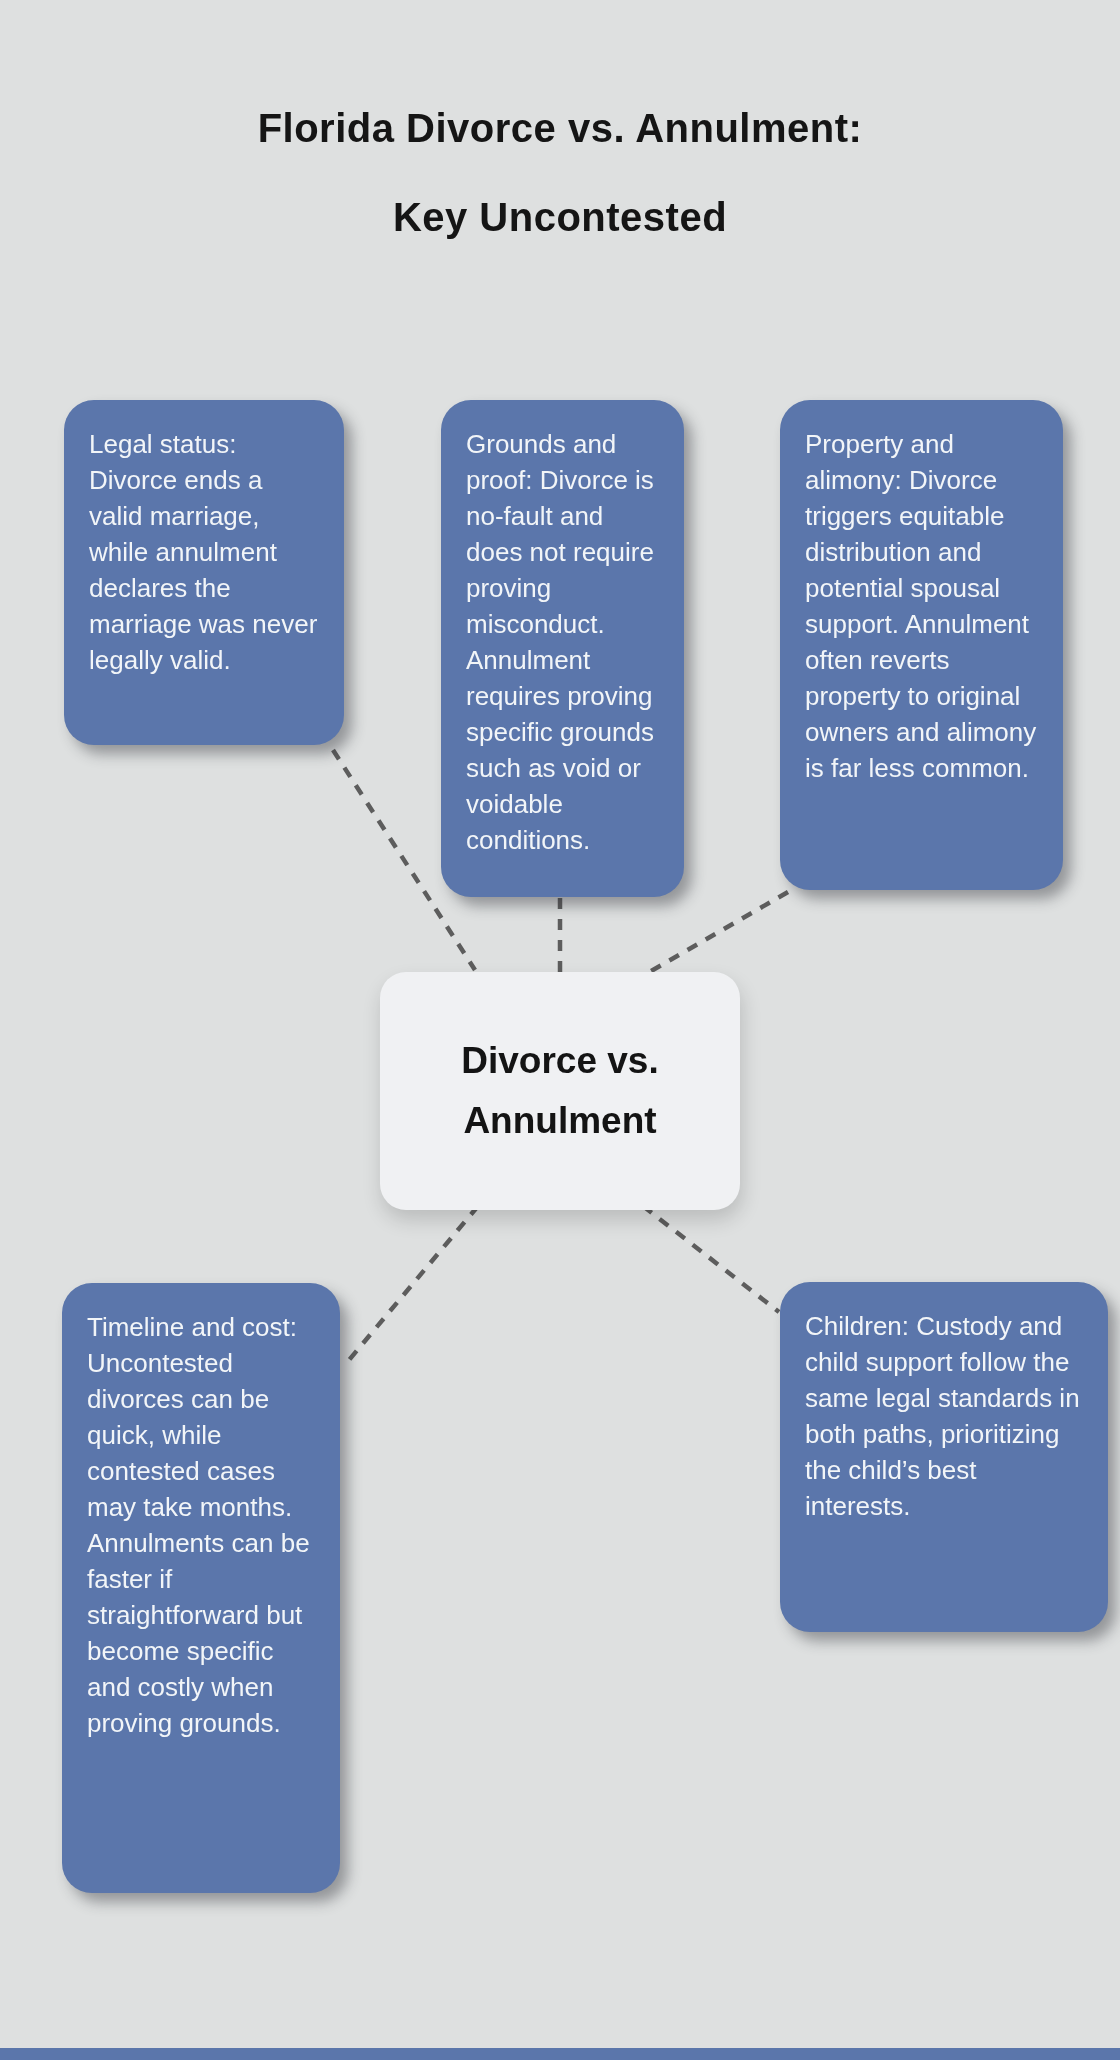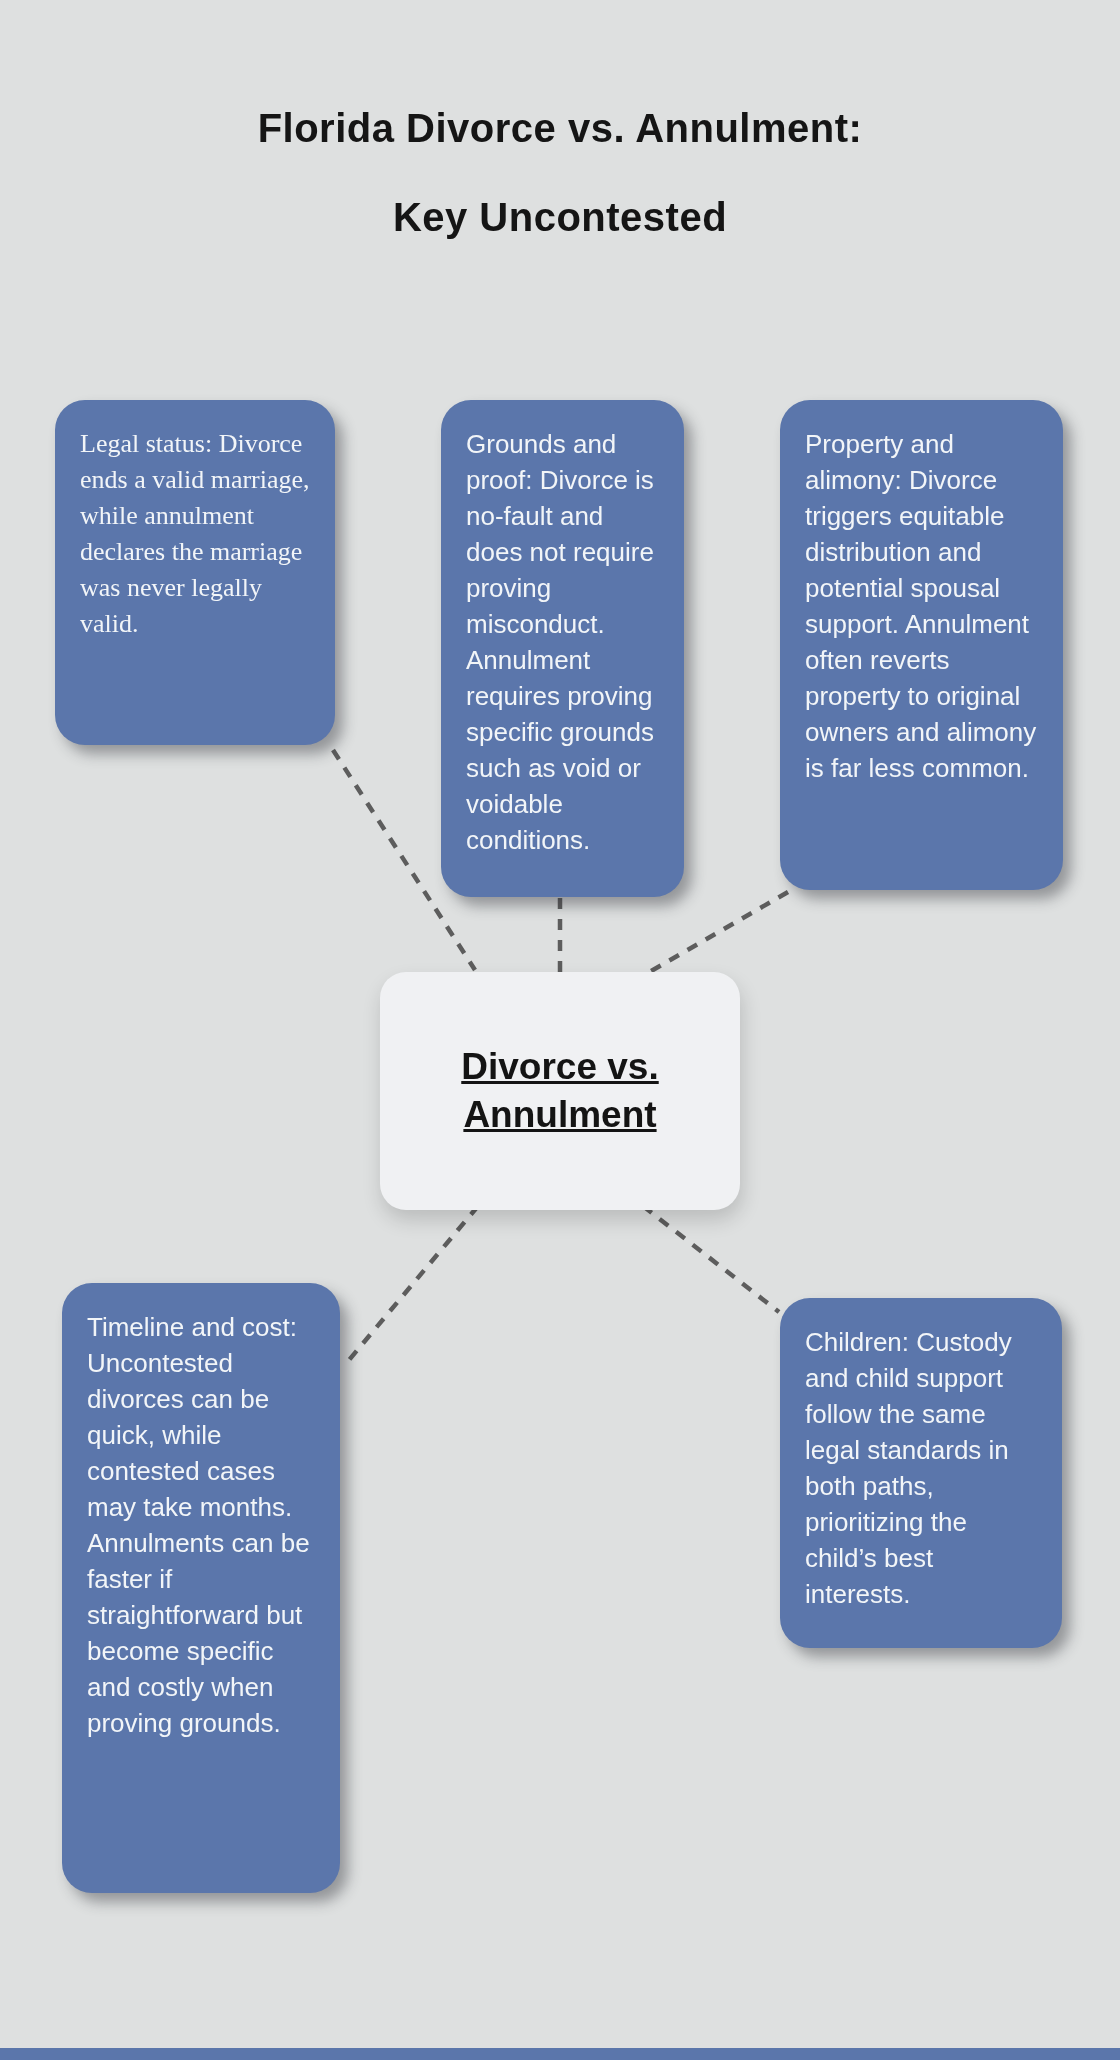--- a/index.html
+++ b/index.html
@@ -47,45 +47,44 @@
     color:var(--node_text);
     border-radius:30px;
     padding:26px 22px 24px 25px;
     box-shadow:8px 9px 14px rgba(45,48,55,0.42);
   }
   .node p{
     font-size:26px;
     line-height:36px;
     font-weight:400;
   }
-  .node-legal    {left:55px;  top:400px; width:280px; min-height:345px;font-family:Liberation Serif, serif;}
+  .node-legal    {left:64px;  top:400px; width:280px; min-height:345px;}
   .node-grounds  {left:421px; top:400px; width:243px; min-height:497px;margin-left:20px;}
   .node-property {left:780px; top:400px; width:283px; min-height:490px;}
   .node-timeline {left:62px;  top:1283px;width:278px; min-height:610px;}
-  .node-children {left:780px; top:1282px;width:282px; min-height:350px;margin-top:16px;}
+  .node-children {left:780px; top:1282px;width:328px; min-height:350px;}
   .center-node{
     position:absolute;
     left:380px;top:972px;
     width:360px;height:238px;
     background:var(--center_bg);
     border-radius:26px;
     box-shadow:2px 10px 20px rgba(0,0,0,0.16);
     display:flex;
     align-items:center;
     justify-content:center;
     text-align:center;
   }
   .center-node span{
     display:block;
     width:300px;
     color:var(--center_text);
     font-size:37px;
-    line-height:48px;
+    line-height:60px;
     font-weight:bold;
-    text-decoration:underline;
   }
   .footer-bar{
     position:absolute;
     left:0;bottom:0;
     width:100%;height:12px;
     background:var(--node_blue);
   }
 </style>
 </head>
 <body>

